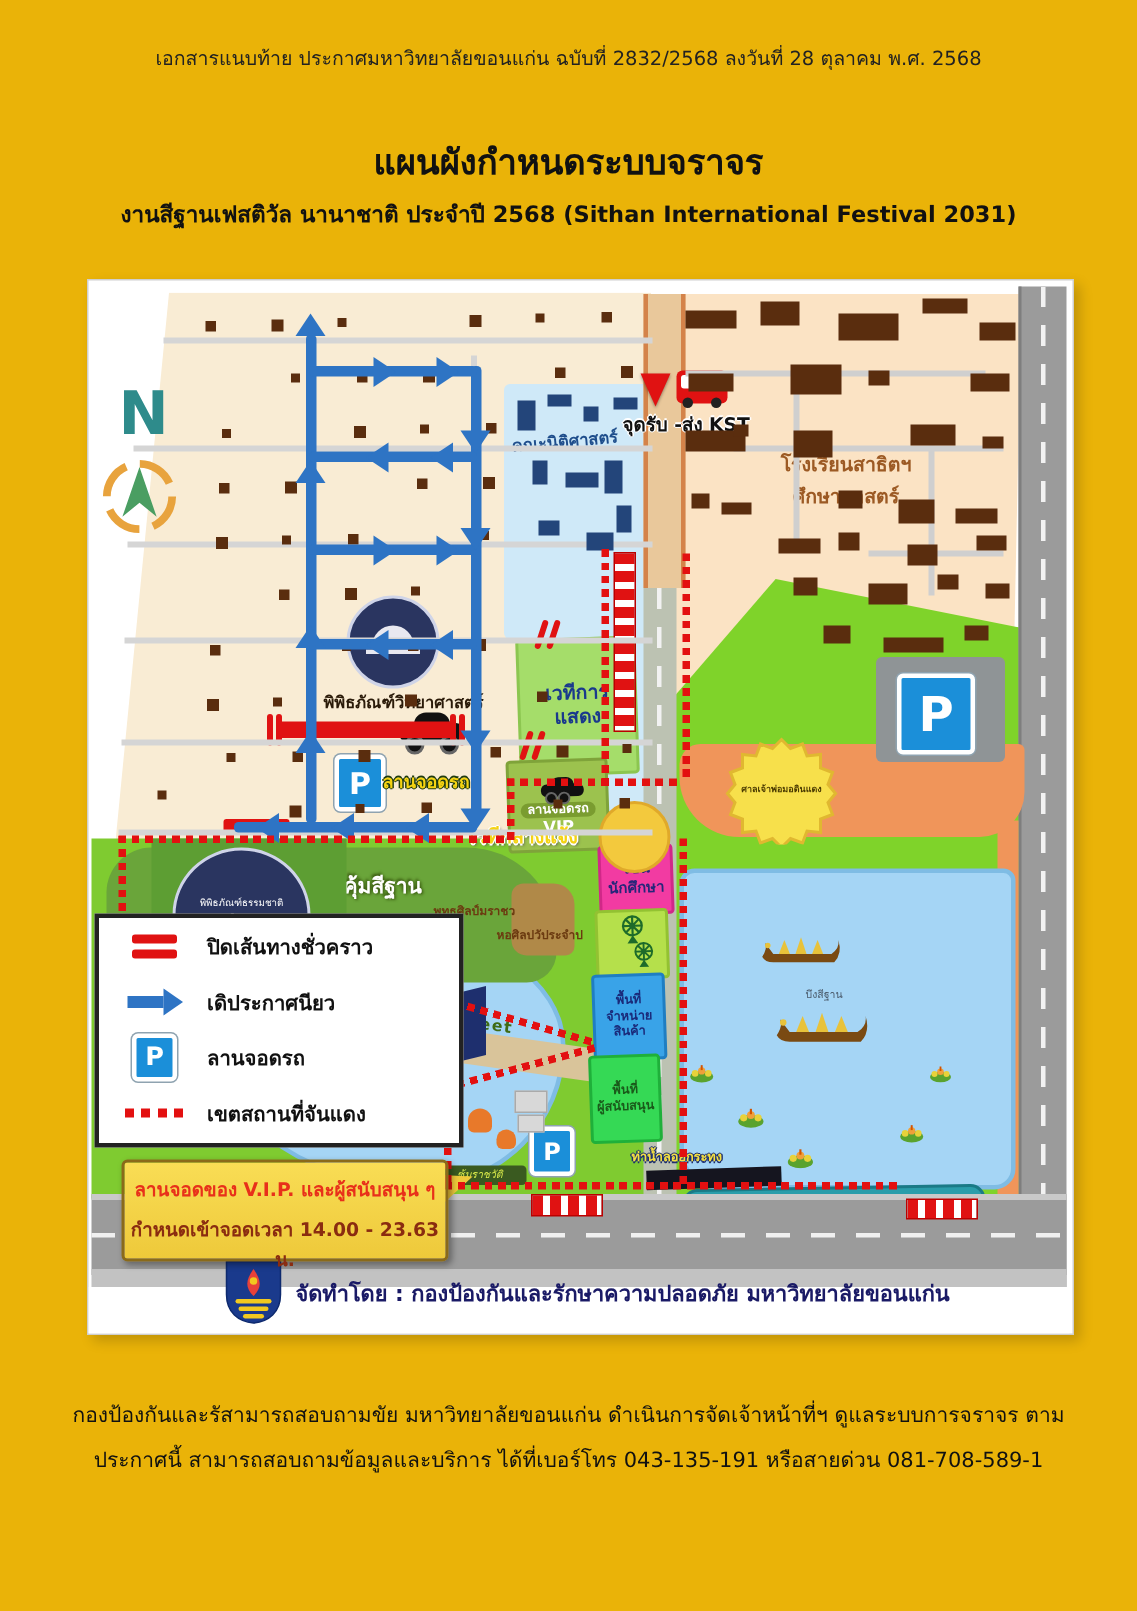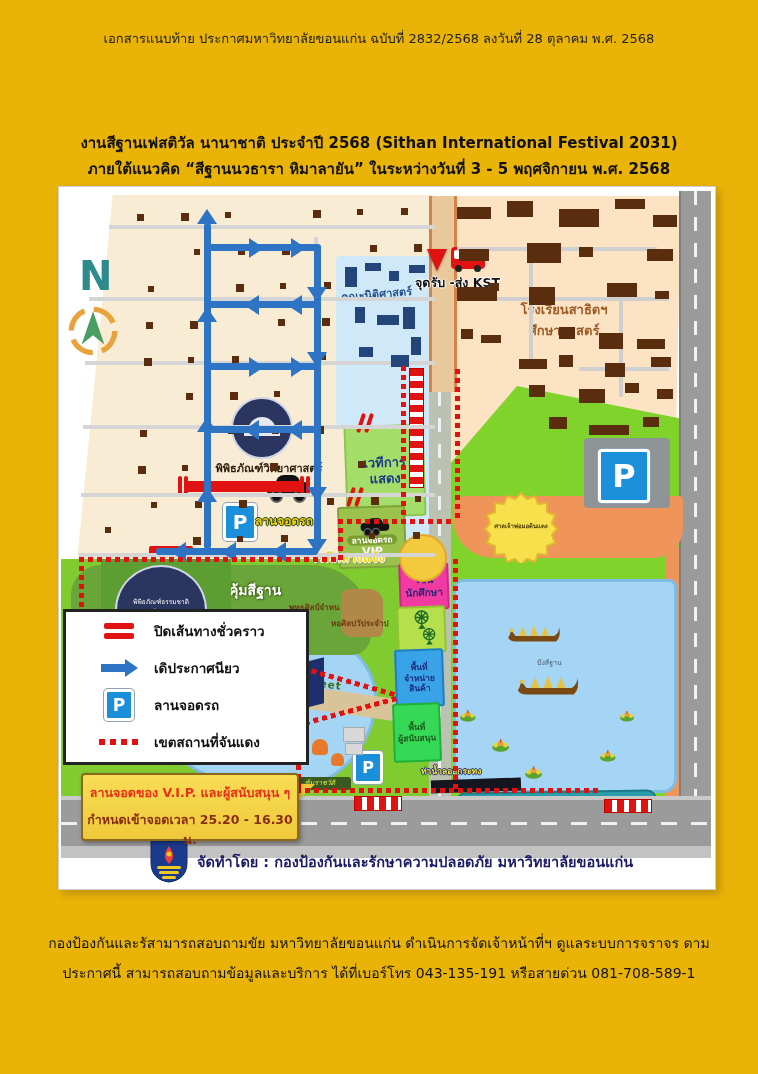--- a/index.html
+++ b/index.html
@@ -52,21 +52,21 @@
   .redbar{background:#e01212;border-radius:2px;}
   .stripebar-h{background:repeating-linear-gradient(90deg,#e01212 0 7px,#fff 7px 12px);border:1px solid #b00;}
   .stripebar-v{background:repeating-linear-gradient(180deg,#e01212 0 7px,#fff 7px 12px);border:1px solid #b00;}
   
   .maplab{font-weight:bold;white-space:nowrap;}
   .outline-w{text-shadow:-1px 0 #fff,1px 0 #fff,0 -1px #fff,0 1px #fff;}
   .outline-d{text-shadow:-1px 0 #1e3a10,1px 0 #1e3a10,0 -1px #1e3a10,0 1px #1e3a10;}
   .outline-n{text-shadow:-1px 0 #1e2f6e,1px 0 #1e2f6e,0 -1px #1e2f6e,0 1px #1e2f6e;}
   
   #legend{left:4px;top:422px;width:240px;height:150px;background:#fff;border:3px solid #222;}
-  .leg-row{position:relative;height:36px;display:flex;align-items:center;padding-left:30px;margin-top:1px;}
+  .leg-row{position:relative;height:36px;display:flex;align-items:center;padding-left:14px;margin-top:1px;}
   .leg-icon{width:46px;display:flex;flex-direction:column;justify-content:center;align-items:center;gap:4px;}
   .leg-label{font-size:13.5px;color:#111;margin-left:12px;font-weight:bold;}
   
   #callout{left:22px;top:586px;width:214px;height:64px;background:linear-gradient(#f9dd55,#eec93a);border:2px solid #8a6a1a;border-radius:4px;box-shadow:2px 2px 4px rgba(0,0,0,.35);text-align:center;}
   #callout .l1{margin-top:8px;font-size:12.5px;font-weight:bold;color:#e8301a;}
   #callout .l2{margin-top:7px;font-size:12.5px;font-weight:bold;color:#8a2c10;}
   .callout-tail{left:233px;top:592px;width:0;height:0;border-top:9px solid transparent;border-bottom:11px solid transparent;border-left:24px solid #eec93a;transform:rotate(-18deg);}
   
   .credit-text{left:138px;top:663px;width:500px;font-size:14.5px;font-weight:bold;color:#1a1a66;}
   
@@ -85,22 +85,22 @@
   .pin{width:0;height:0;border-left:10px solid transparent;border-right:10px solid transparent;border-top:22px solid #e01212;filter:drop-shadow(0 1px 1px rgba(0,0,0,.4));}
   .circle-navy{background:#2a3560;border:2px solid #cfd4e8;border-radius:50%;}
   .starburst{left:424px;top:304px;width:76px;height:72px;}
 </style>
 </head>
 <body>
 
 <div id="page">
 
   <div class="abs hdr-line ctr">เอกสารแนบท้าย  ประกาศมหาวิทยาลัยขอนแก่น ฉบับที่ 2832/2568 ลงวันที่  28 ตุลาคม พ.ศ. 2568</div>
+  <div class="abs title ctr">แผนผังกำหนดระบบจราจร</div>
   <div class="abs sub1 ctr">งานสีฐานเฟสติวัล นานาชาติ ประจำปี 2568 (Sithan International Festival 2031)</div>
-  <div class="abs sub2 ctr">ภายใต้แนวคิด “สีฐานนวธารา หิมาลายัน” ในระหว่างวันที่ 3 - 5 พฤศจิกายน พ.ศ. 2568</div>
 
   <div class="abs" id="map-card">
     <div id="map-canvas">
 
       <div class="abs cream-left"></div>
       <div class="abs cream-right"></div>
       <div class="abs green-left"></div>
       <div class="abs green-right"></div>
       <div class="abs law"></div>
       <div class="abs law-strip"></div>
@@ -205,21 +205,21 @@
         <span>พื้นที่</span>
         <span>ผู้สนับสนุน</span>
       </div>
 
       <div class="abs" style="left:340px;top:347px;width:44px;height:44px;background:#f3c93d;border:2px solid #e0a92a;border-radius:50%;"></div>
       <div class="abs maplab" style="left:254px;top:360px;font-size:13px;color:#f5d312;">
         <span class="outline-w" style="text-shadow:-1px 0 #fff,1px 0 #fff,0 -1px #fff,0 1px #fff,1px 1px 2px #555;">เวทีกลางแจ้ง</span>
       </div>
 
       <div class="abs" style="left:282px;top:402px;width:42px;height:48px;background:#b08948;border-radius:8px 14px 6px 10px;"></div>
-      <div class="abs maplab" style="left:230px;top:414px;font-size:8px;color:#6b3a10;">พุทธศิลป์จำหน</div>
+      <div class="abs maplab" style="left:230px;top:414px;font-size:8px;color:#6b3a10;">พุทธศิลป์มราชว</div>
       <div class="abs maplab" style="left:272px;top:430px;font-size:8px;color:#6b3a10;">หอศิลปวัประจำป</div>
 
       <div class="abs" style="left:142px;top:488px;">
         <svg width="58" height="54" viewBox="0 0 54 50">
           <rect x="25" y="2" width="3" height="16" fill="#bcbcbc"></rect>
             <circle cx="26.5" cy="4" r="2.5" fill="#d9d9d9"></circle>
           <path d="M27 18 C20 22 14 28 12 36 L27 40 Z" fill="#ef5fae"></path>
           <path d="M27 18 C34 22 40 28 42 36 L27 40 Z" fill="#ef5fae"></path>
           <path d="M27 16 C23 24 23 32 27 40 C31 32 31 24 27 16Z" fill="#f78cc4"></path>
           <ellipse cx="27" cy="41" rx="22" ry="7" fill="#3f8f2a"></ellipse>
@@ -350,21 +350,21 @@
           <div class="leg-icon">
             <div style="width:40px;height:6px;background:repeating-linear-gradient(90deg,#e31010 0 6px,transparent 6px 11px);"></div>
           </div>
           <div class="leg-label">เขตสถานที่จันแดง</div>
         </div>
       </div>
 
       <div class="abs callout-tail"></div>
       <div class="abs" id="callout" style="z-index: 20;">
         <div class="l1">ลานจอดของ V.I.P. และผู้สนับสนุน ๆ</div>
-        <div class="l2">กำหนดเข้าจอดเวลา 25.20 - 16.30 น.</div>
+        <div class="l2">กำหนดเข้าจอดเวลา 14.00 - 23.63 น.</div>
       </div>
 
     <div class="abs" style="left: 50px; top: 38px; width: 326px; height: 4px; background: rgb(213, 213, 213); z-index: 1;"></div>
         <div class="abs" style="left: 30px; top: 110px; width: 346px; height: 4px; background: rgb(213, 213, 213); z-index: 1;"></div>
         <div class="abs" style="left: 26px; top: 174px; width: 350px; height: 4px; background: rgb(213, 213, 213); z-index: 1;"></div>
         <div class="abs" style="left: 24px; top: 238px; width: 352px; height: 4px; background: rgb(213, 213, 213); z-index: 1;"></div>
         <div class="abs" style="left: 22px; top: 306px; width: 354px; height: 4px; background: rgb(213, 213, 213); z-index: 1;"></div>
         <div class="abs" style="left: 20px; top: 366px; width: 356px; height: 4px; background: rgb(213, 213, 213); z-index: 1;"></div>
         <div class="abs" style="left: 145px; top: 28px; width: 4px; height: 312px; background: rgb(213, 213, 213); z-index: 1;"></div>
         <div class="abs" style="left: 255px; top: 50px; width: 4px; height: 268px; background: rgb(213, 213, 213); z-index: 1;"></div>

